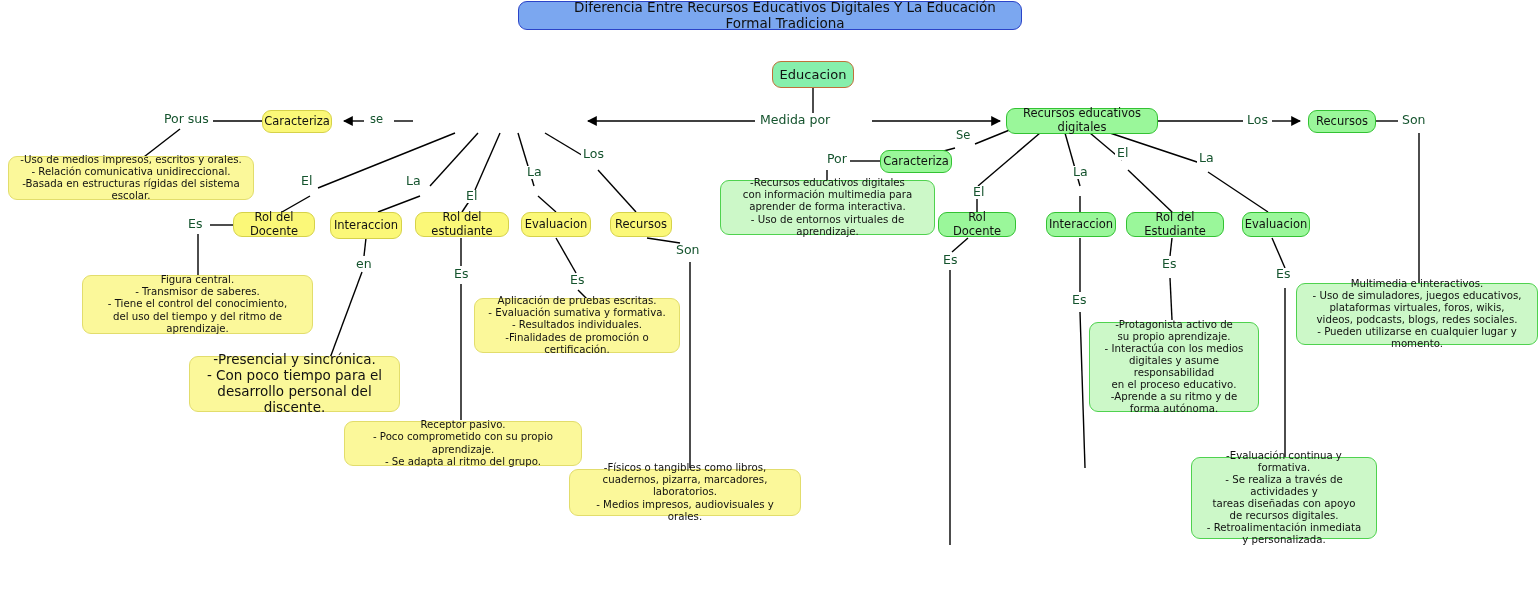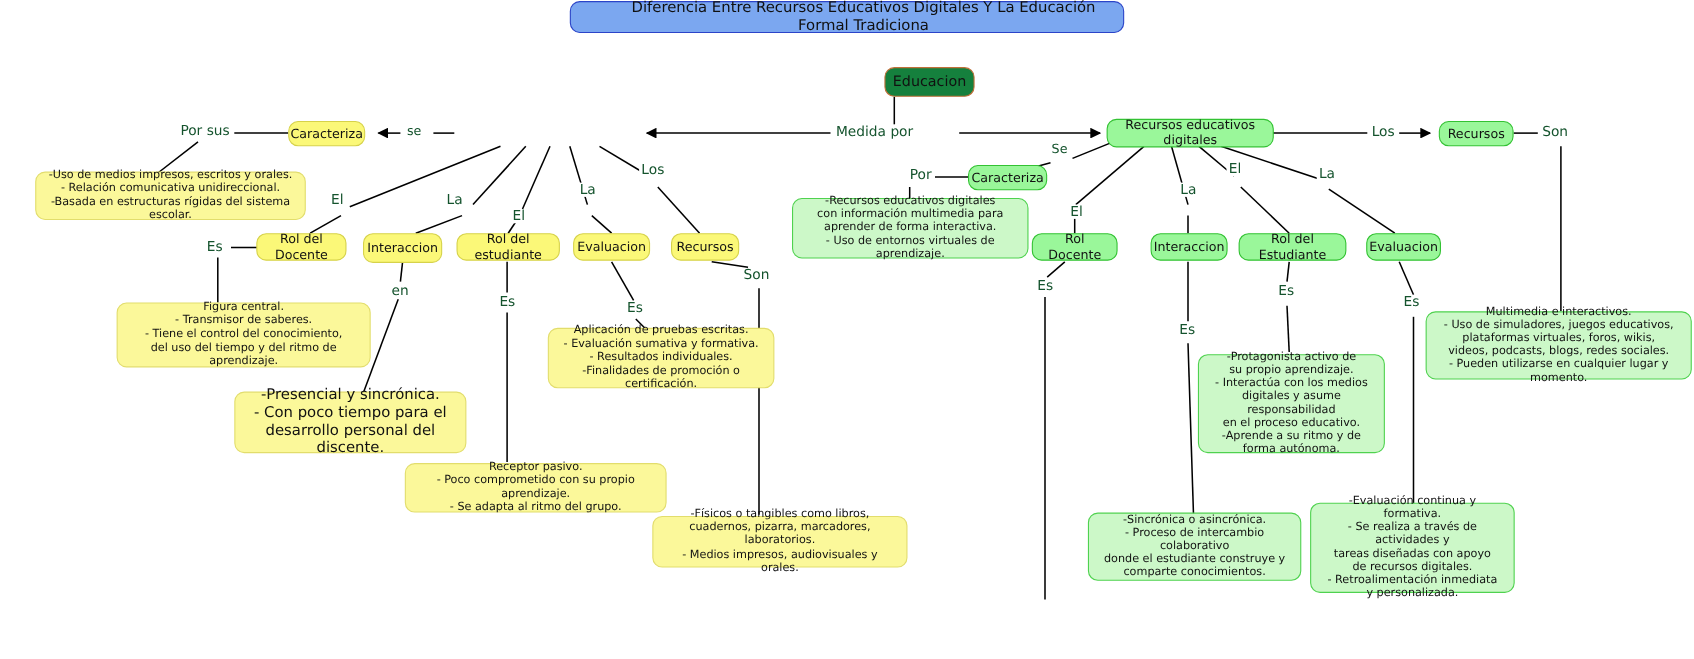--- a/index.html
+++ b/index.html
@@ -24,36 +24,34 @@
   .title-node{
     background:#7ba7f0;
     border:1px solid #2b44c8;
     border-radius:9px;
     font-size:13.5px;
     color:#101010;
     padding:3px 10px;
   }
   
   .orange{
-    background:#15803d;
+    background:#86efac;
     border:1px solid #c0703a;
     font-size:13px;
     padding:3px 10px;
-    margin-left:32px;
   }
   
   .yellow{
     background:#fbf878;
     border:1px solid #d6d24a;
     font-size:11.5px;
   }
   .yellow.soft{
     background:#fbf89a;
     border:1px solid #e2dd6c;
-    margin-left:24px;
   }
   
   .green{
     background:#9af79a;
     border:1px solid #33c233;
     font-size:11.5px;
   }
   .green.soft{
     background:#ccf8c8;
     border:1px solid #4fd24f;
@@ -267,19 +265,15 @@
 -Aprende a su ritmo y de
 forma autónoma.</div>
 
   <div class="node green soft detail" style="left:1191px;top:457px;width:186px;height:82px;">-Evaluación continua y formativa.
 - Se realiza a través de actividades y
 tareas diseñadas con apoyo
 de recursos digitales.
 - Retroalimentación inmediata
 y personalizada.</div>
 
-  <div class="node green soft detail" style="left:989px;top:466px;width:194px;height:62px;">-Sincrónica o asincrónica.
-- Proceso de intercambio colaborativo
-donde el estudiante construye y
-comparte conocimientos.</div>
 
 
 </div>
 
 </body></html>

